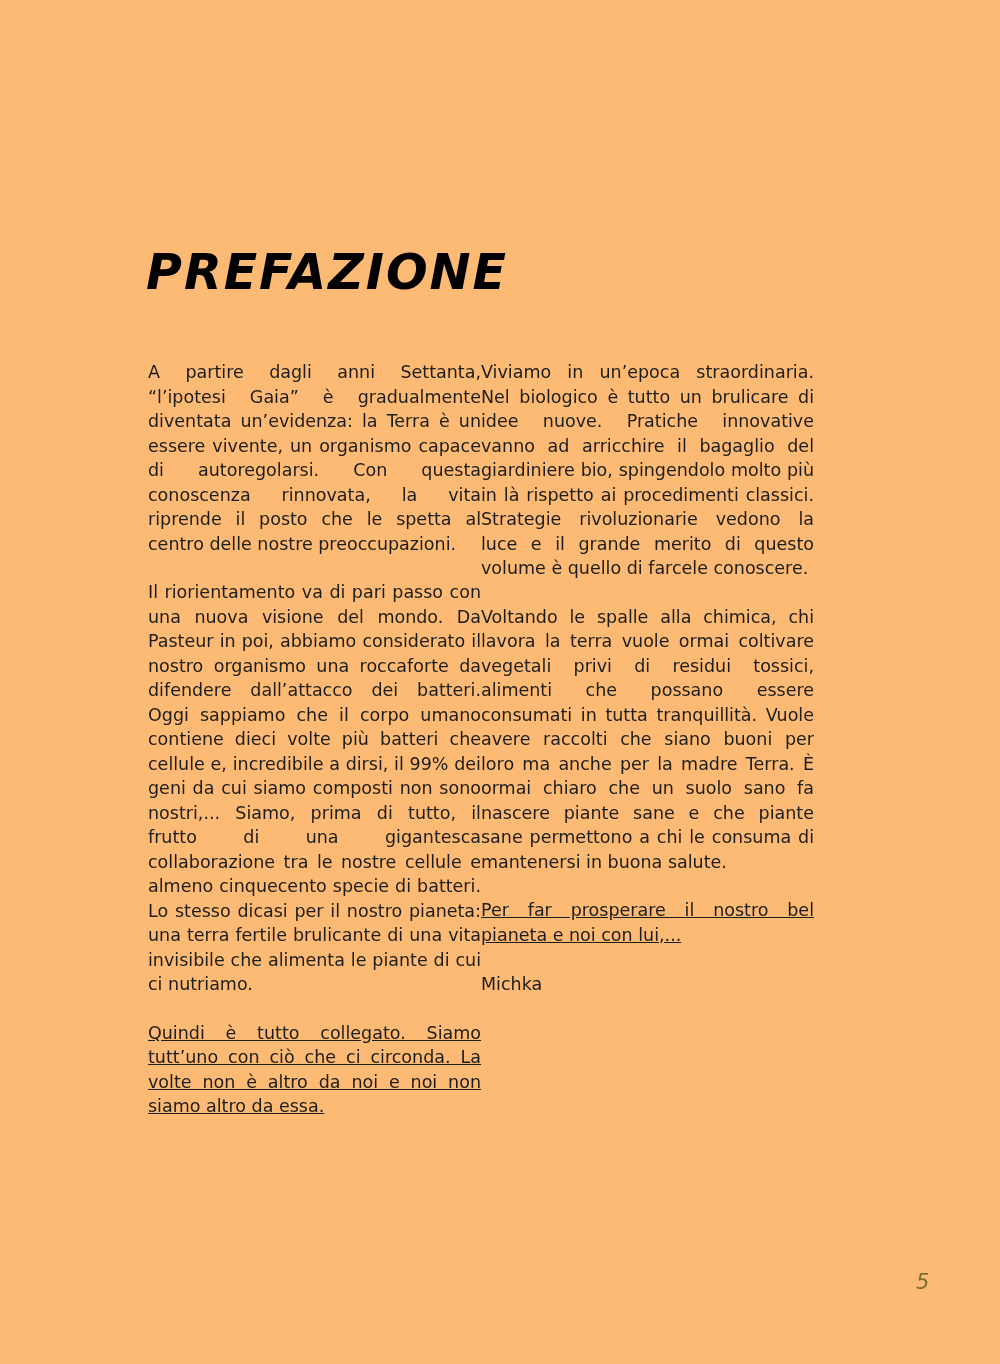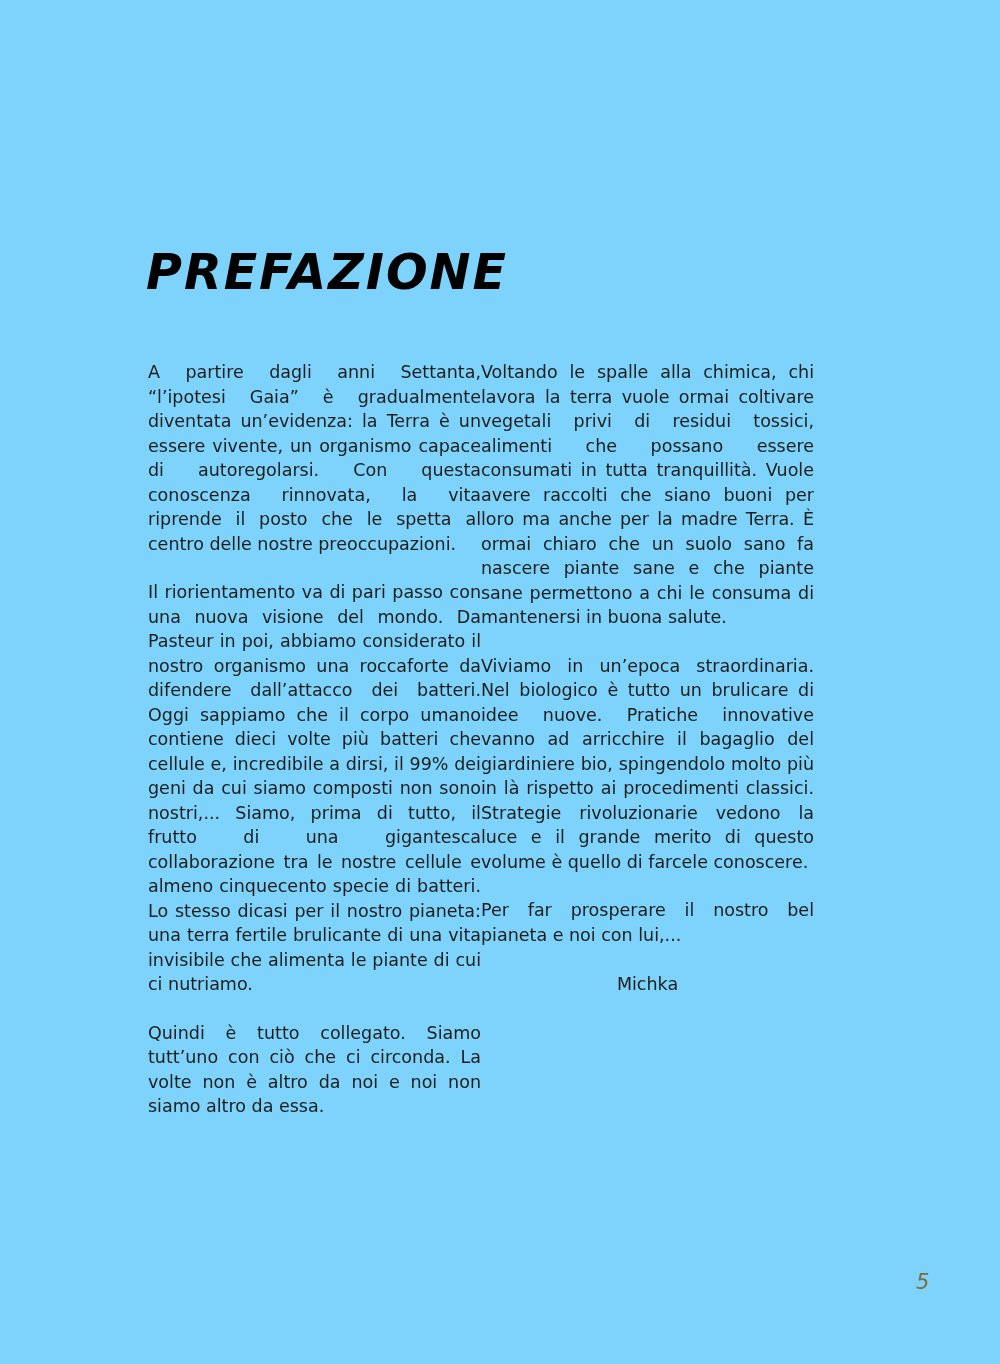--- a/index.html
+++ b/index.html
@@ -33,52 +33,52 @@
     width: 710px;
     display: flex;
   }
   .col {
     width: 333px;
     font-size: 17.5px;
     line-height: 24.5px;
     text-align: justify;
   }
   .col p { margin-bottom: 24px; }
-  .col p:last-of-type { margin-bottom: 0; }
+  .col p:last-of-type { margin-bottom: 0; text-decoration: underline; }
   .signature {
-    text-align: center;
+    text-align: left;
     margin-top: 25px;
     font-size: 17.5px;
   }
   .page-number {
     position: absolute;
     left: 916px;
     top: 1270px;
     font-size: 21px;
     font-style: italic;
   }
 </style>
 </head>
 <body>
 
-<div class="page" style="background: #7dd3fc; color: rgb(29, 29, 27);">
+<div class="page" style="background: #fdba74; color: rgb(29, 29, 27);">
 
   <h1 class="page-title" style="color: rgb(0, 0, 0);">PREFAZIONE</h1>
 
   <div class="columns">
 
     <div class="col">
       <p>A partire dagli anni Settanta, “l’ipotesi Gaia” è gradualmente diventata un’evidenza: la Terra è un essere vivente, un organismo capace di autoregolarsi. Con questa conoscenza rinnovata, la vita riprende il posto che le spetta al centro delle nostre preoccupazioni.</p>
       <p>Il riorientamento va di pari passo con una nuova visione del mondo. Da Pasteur in poi, abbiamo considerato il nostro organismo una roccaforte da difendere dall’attacco dei batteri. Oggi sappiamo che il corpo umano contiene dieci volte più batteri che cellule e, incredibile a dirsi, il 99% dei geni da cui siamo composti non sono nostri,... Siamo, prima di tutto, il frutto di una gigantesca collaborazione tra le nostre cellule e almeno cinquecento specie di batteri. Lo stesso dicasi per il nostro pianeta: una terra fertile brulicante di una vita invisibile che alimenta le piante di cui ci nutriamo.</p>
       <p>Quindi è tutto collegato. Siamo tutt’uno con ciò che ci circonda. La volte non è altro da noi e noi non siamo altro da essa.</p>
     </div>
 
     <div class="col">
+      <p>Viviamo in un’epoca straordinaria. Nel biologico è tutto un brulicare di idee nuove. Pratiche innovative vanno ad arricchire il bagaglio del giardiniere bio, spingendolo molto più in là rispetto ai procedimenti classici. Strategie rivoluzionarie vedono la luce e il grande merito di questo volume è quello di farcele conoscere.</p>
       <p>Voltando le spalle alla chimica, chi lavora la terra vuole ormai coltivare vegetali privi di residui tossici, alimenti che possano essere consumati in tutta tranquillità. Vuole avere raccolti che siano buoni per loro ma anche per la madre Terra. È ormai chiaro che un suolo sano fa nascere piante sane e che piante sane permettono a chi le consuma di mantenersi in buona salute.</p>
-      <p>Viviamo in un’epoca straordinaria. Nel biologico è tutto un brulicare di idee nuove. Pratiche innovative vanno ad arricchire il bagaglio del giardiniere bio, spingendolo molto più in là rispetto ai procedimenti classici. Strategie rivoluzionarie vedono la luce e il grande merito di questo volume è quello di farcele conoscere.</p>
       <p>Per far prosperare il nostro bel pianeta e noi con lui,...</p>
       <div class="signature">Michka</div>
     </div>
 
   </div>
 
   <div class="page-number" style="color: rgb(124, 109, 52);">5</div>
 
 </div>
 

